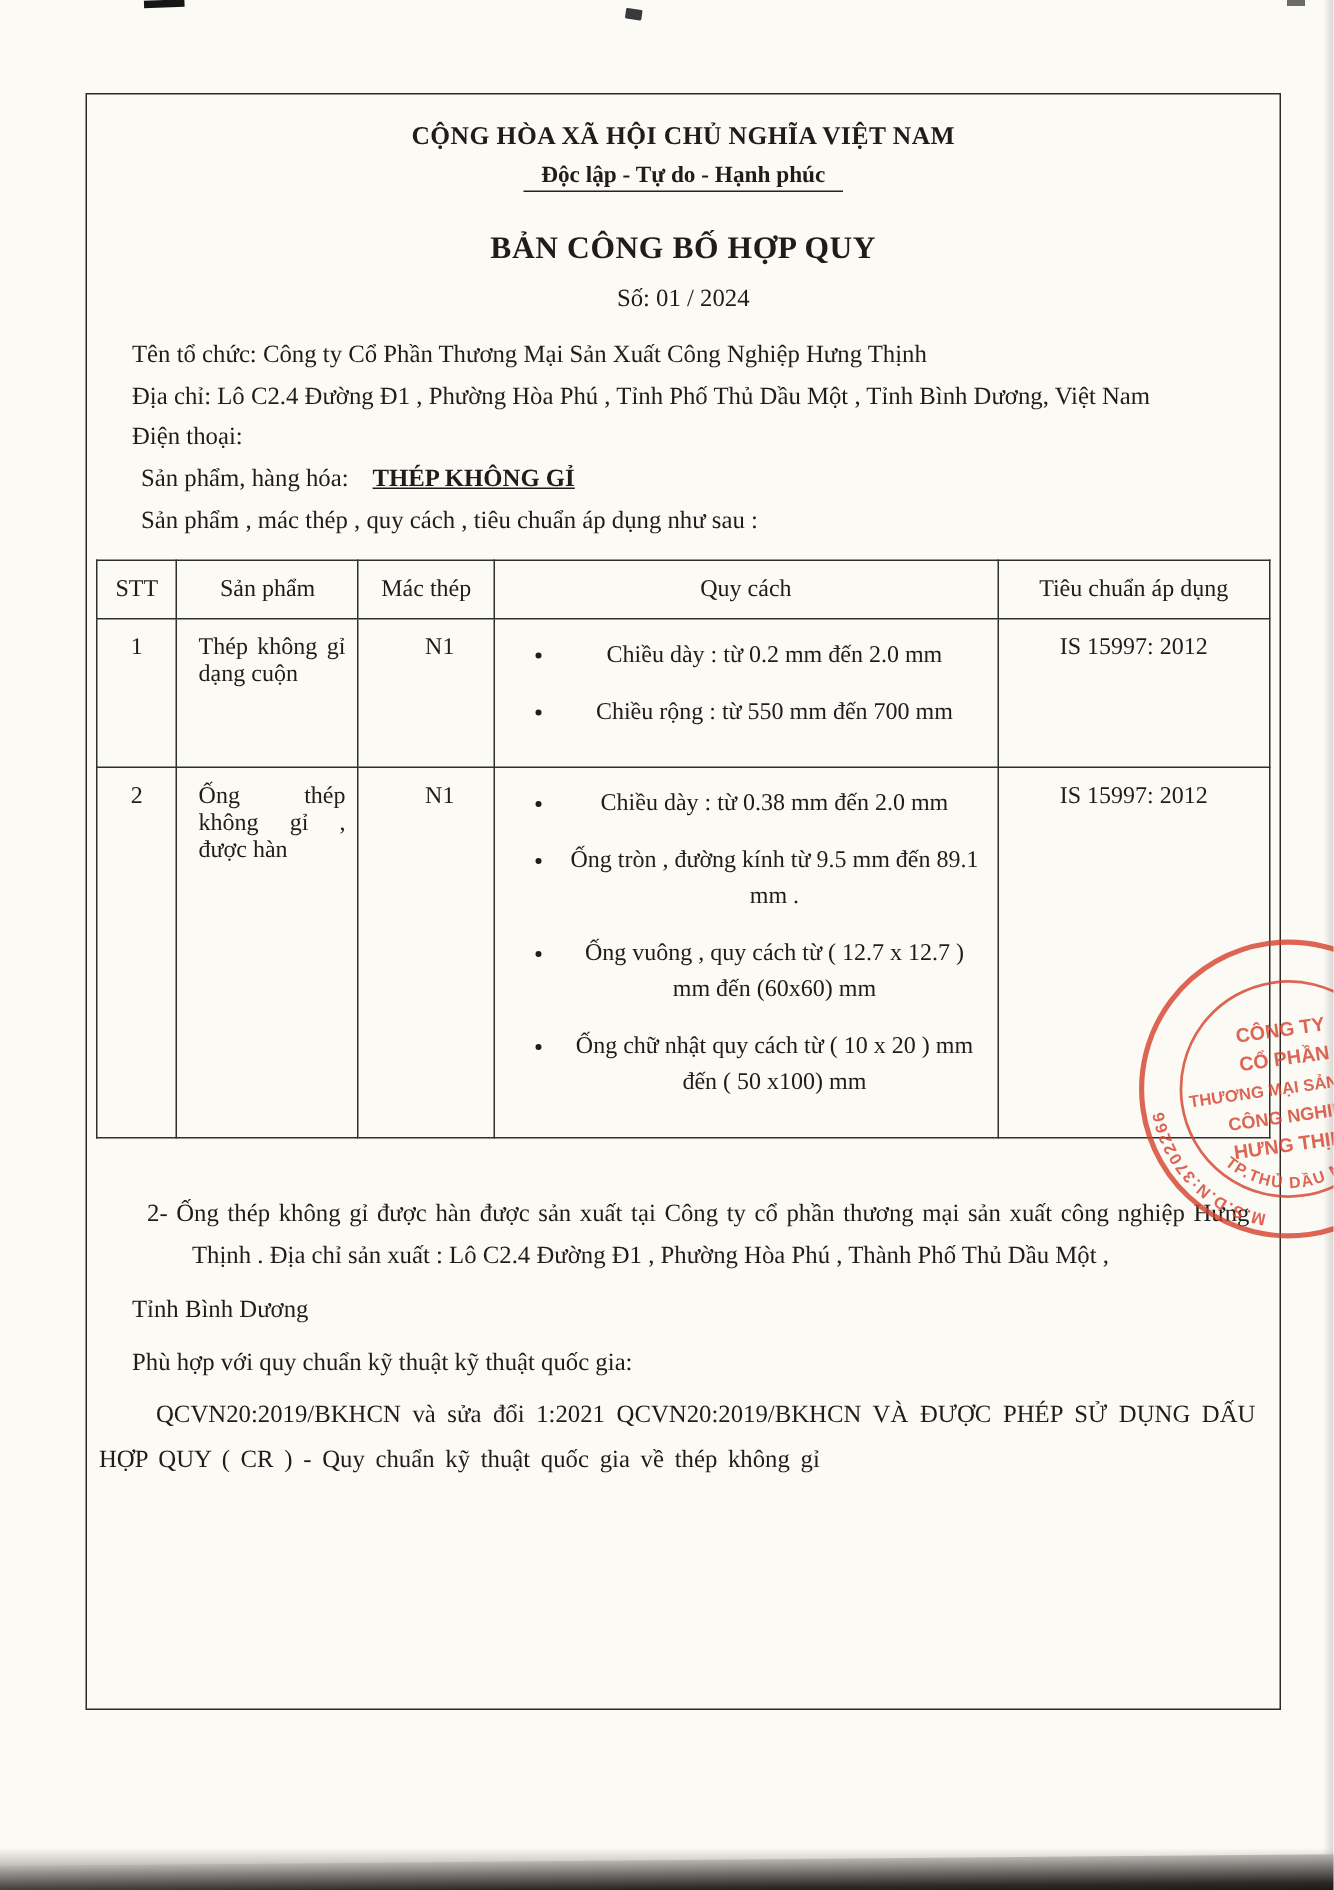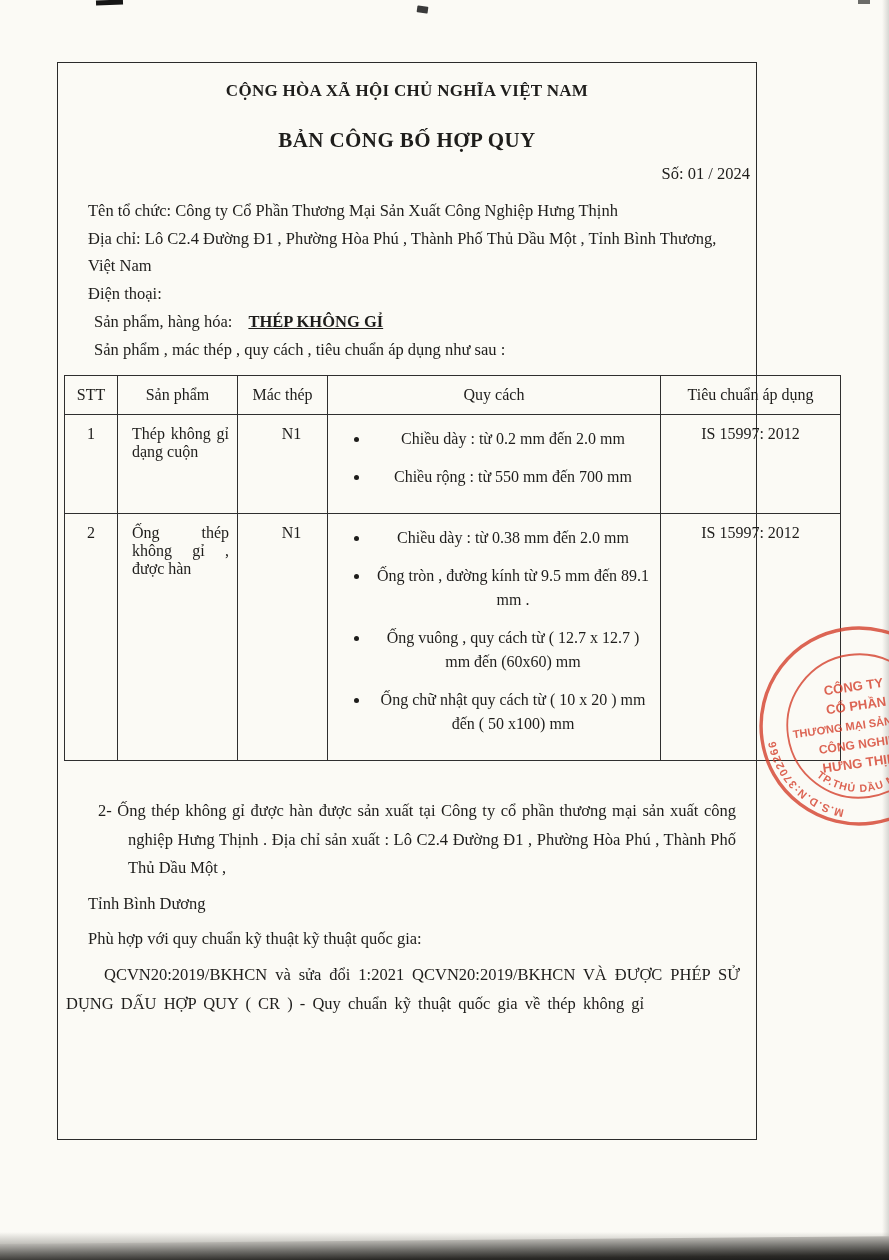--- a/index.html
+++ b/index.html
@@ -6,30 +6,30 @@
   body{
     width:889px;height:1260px;
     position:relative;
     overflow:hidden;
     background:#fbfaf5;
     font-family:"Liberation Serif", serif;
     color:#1e1d1b;
   }
   
   .frame{
-    position:absolute;left:57px;top:62px;width:700px;height:1078px;
+    position:absolute;left:57px;top:62px;width:797px;height:1078px;
     border:1.5px solid #2b2b2b;box-sizing:border-box;
     padding:14px 6px 0 6px;
   }
   .c{text-align:center;}
   .nat-header{font-size:17px;font-weight:bold;letter-spacing:.3px;margin-top:4px;}
   .motto{font-size:15.5px;font-weight:bold;margin-top:7px;}
   .motto span{border-bottom:1.6px solid #222;padding:0 12px 2px 12px;}
   .doc-title{font-size:21px;font-weight:bold;margin-top:27px;letter-spacing:.4px;}
-  .doc-no{font-size:16.5px;margin-top:11px;text-align:right;}
+  .doc-no{font-size:16.5px;margin-top:11px;}
   .para{font-size:16.5px;line-height:1.68;margin:0 16px 0 24px;}
   .first{margin-top:13px;}
   .indent2{margin-left:30px;}
   .bold{font-weight:bold;text-decoration:underline;}
   .lbl{margin-right:16px;}
   
   table{width:100%;border-collapse:collapse;margin-top:12px;font-size:16px;table-layout:fixed;}
   th,td{border:1px solid #2f2f2f;vertical-align:top;padding:10px 8px;font-weight:normal;text-align:center;}
   col.c1{width:53px;}col.c2{width:120px;}col.c3{width:90px;}col.c4{width:333px;}col.c5{width:180px;}
   th.stt,td.stt{text-align:center;}
@@ -65,26 +65,29 @@
 <body>
 
 <div class="mark-a"></div>
 <div class="mark-b"></div>
 <div class="mark-c"></div>
 <div class="edge-right"></div>
 
 <div class="frame">
 
   <div class="c nat-header">CỘNG HÒA XÃ HỘI CHỦ NGHĨA VIỆT NAM</div>
+  <div class="c motto">
+    <span>Độc lập - Tự do - Hạnh phúc</span>
+  </div>
 
   <div class="c doc-title">BẢN CÔNG BỐ HỢP QUY</div>
   <div class="c doc-no">Số: 01 / 2024</div>
 
   <div class="para first">Tên tổ chức: Công ty Cổ Phần Thương Mại Sản Xuất Công Nghiệp Hưng Thịnh</div>
-  <div class="para">Địa chỉ: Lô C2.4 Đường Đ1 , Phường Hòa Phú , Thành Phố Thủ Dầu Một , Tỉnh Bình Thương, Việt Nam</div>
+  <div class="para">Địa chỉ: Lô C2.4 Đường Đ1 , Phường Hòa Phú , Tỉnh Phố Thủ Dầu Một , Tỉnh Bình Dương, Việt Nam</div>
   <div class="para">Điện thoại:</div>
   <div class="para indent2">
     <span class="lbl">Sản phẩm, hàng hóa:</span><span class="bold">THÉP KHÔNG GỈ</span>
   </div>
   <div class="para indent2">Sản phẩm , mác thép , quy cách , tiêu chuẩn áp dụng như sau :</div>
 
   <table>
     <colgroup>
       <col class="c1">
         <col class="c2">

